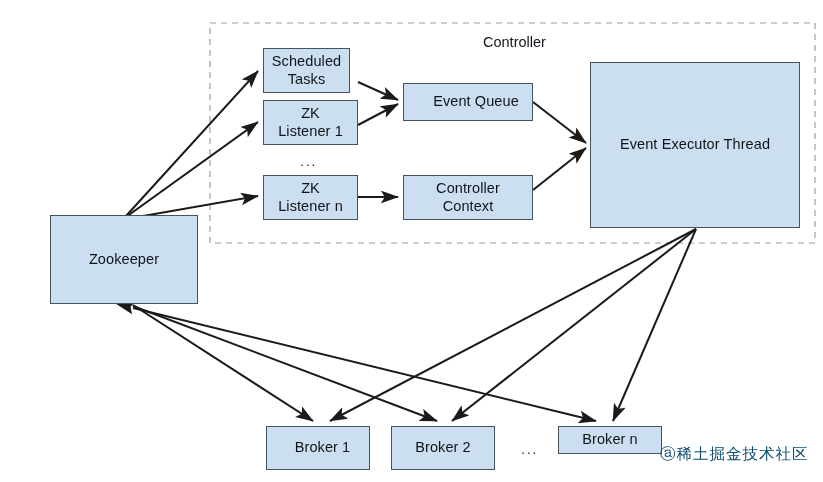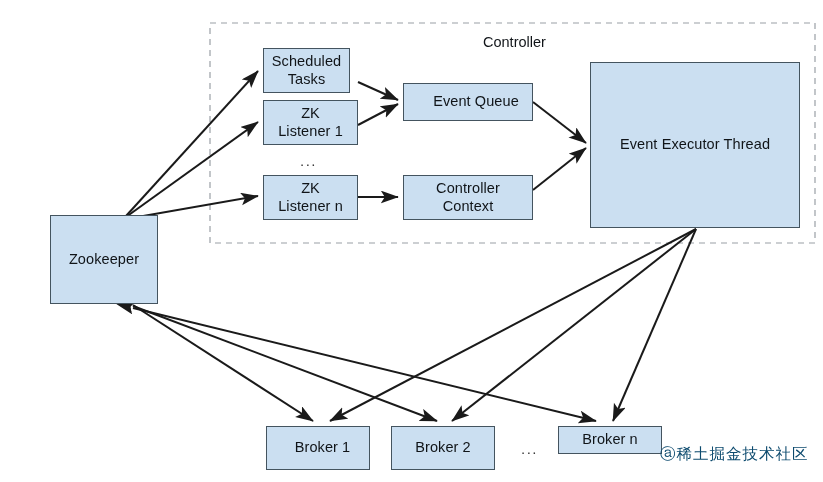--- a/index.html
+++ b/index.html
@@ -98,21 +98,21 @@
       <line x1="696" y1="229" x2="613" y2="421" marker-end="url(#ah)"></line>
 
       <line x1="133" y1="305" x2="313" y2="421" marker-start="url(#ah-start)" marker-end="url(#ah)"></line>
       <line x1="133" y1="306" x2="437" y2="421" marker-start="url(#ah-start)" marker-end="url(#ah)"></line>
       <line x1="133" y1="308" x2="596" y2="421" marker-start="url(#ah-start)" marker-end="url(#ah)"></line>
     </g>
   </svg>
 
   <div class="group-label" style="left:483px; top:34px;">Controller</div>
 
-  <div class="node" style="left:50px; top:215px; width:108px; height:89px;">Zookeeper</div>
+  <div class="node" style="left:50px; top:215px; width:148px; height:89px;">Zookeeper</div>
 
   <div class="node" style="left:263px; top:48px; width:87px; height:45px;">Scheduled
 Tasks</div>
 
   <div class="node" style="left:263px; top:100px; width:95px; height:45px;">ZK
 Listener 1</div>
 
   <div class="node" style="left:263px; top:175px; width:95px; height:45px;">ZK
 Listener n</div>
 

